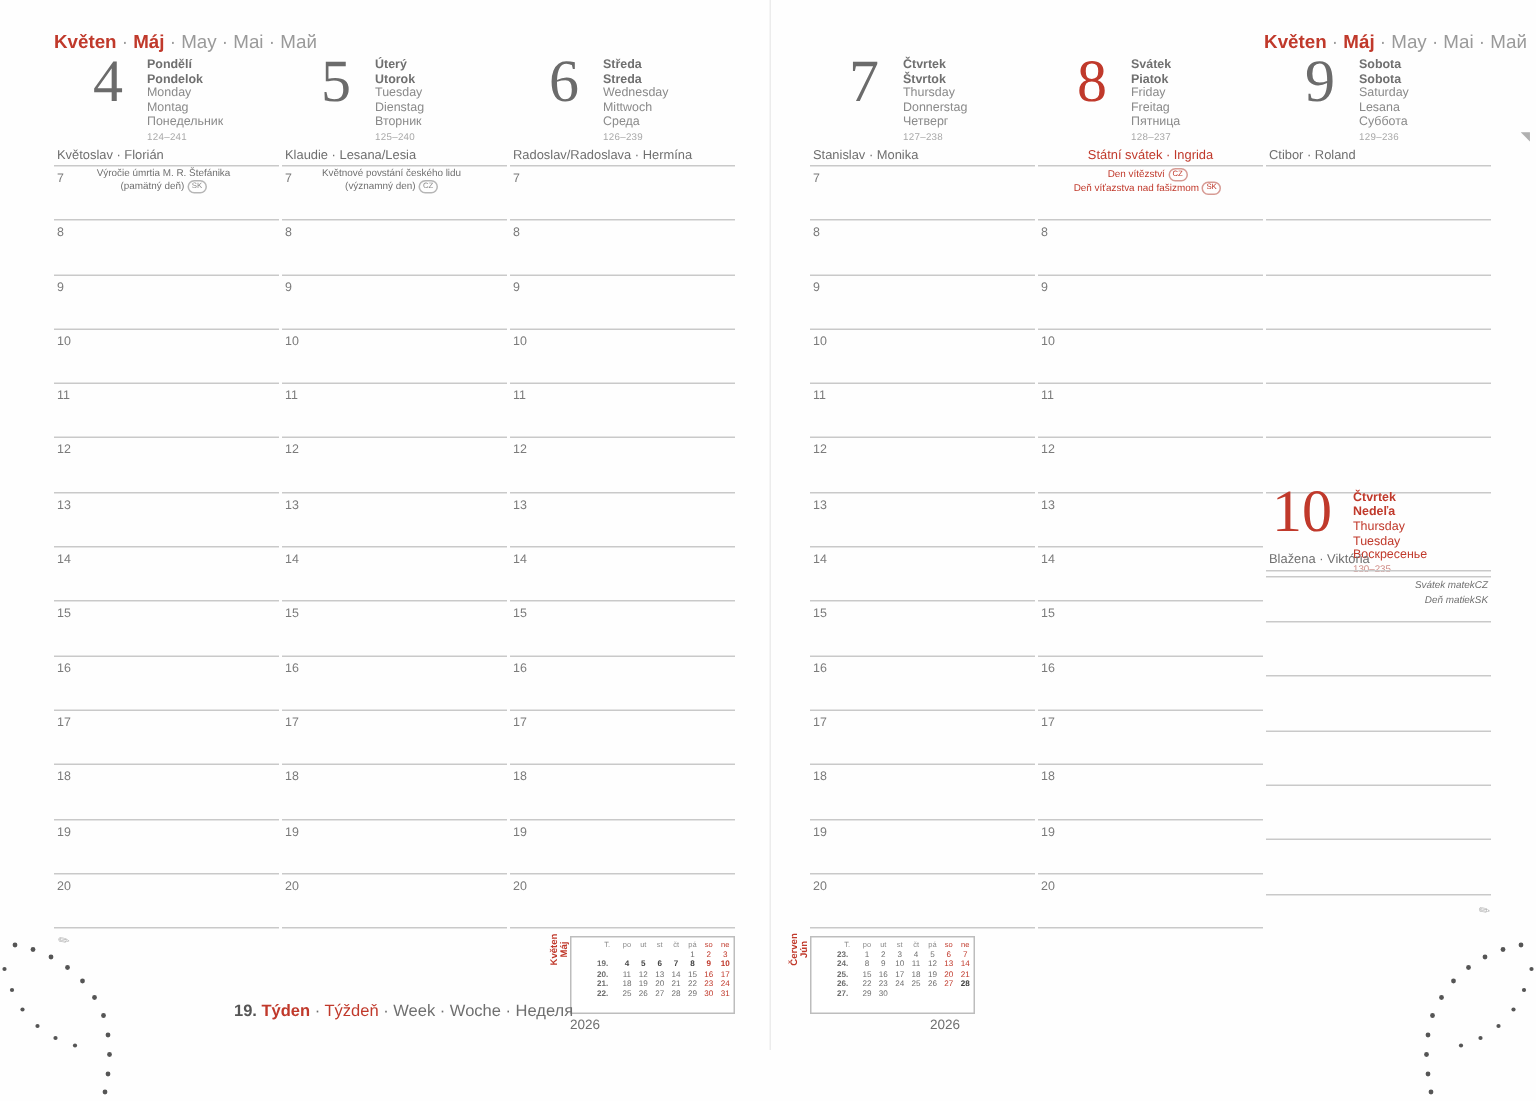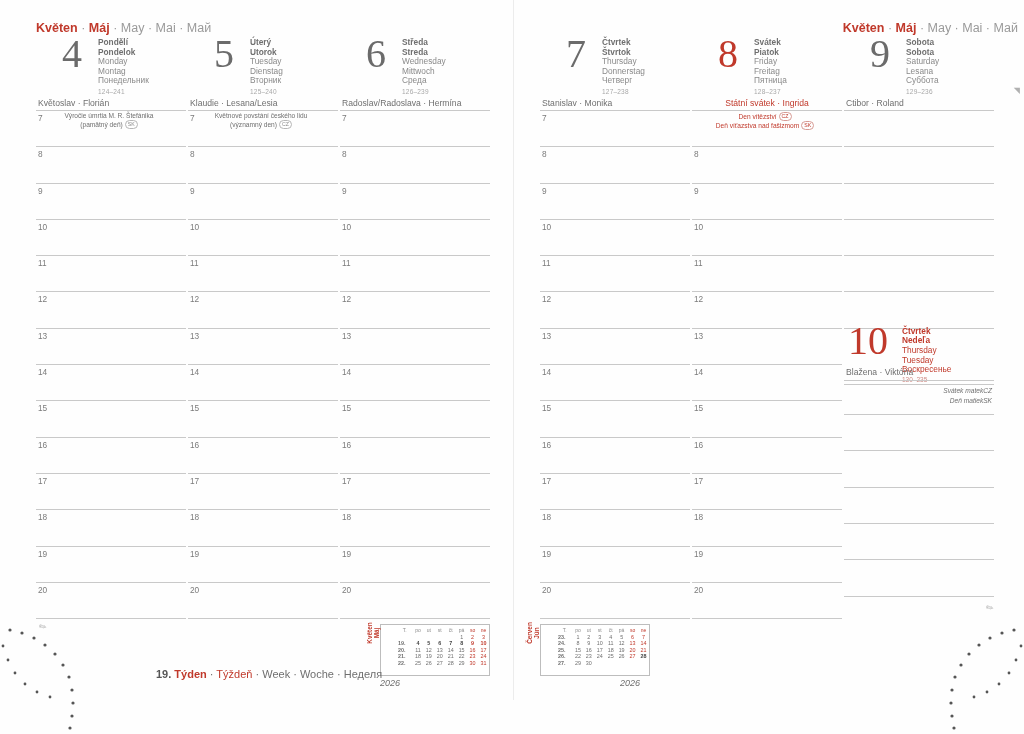--- a/index.html
+++ b/index.html
@@ -223,21 +223,20 @@
   table.mcal th { color: #8c8c8c; font-size: 5px; }
   table.mcal th.we, table.mcal td.we { color: #c0392b; }
   table.mcal td.wk { color: #6f6f6f; font-weight: bold; text-align: left; padding-left: 1px; }
   table.mcal td.b { font-weight: bold; color: #444; }
   table.mcal td.rb { font-weight: bold; color: #c0392b; }
 
   .year {
     position: absolute;
     font-size: 9px;
     color: #6f6f6f;
-    font-style: italic;
   }
 
   
   .weekline {
     position: absolute;
     left: 150px; top: 668px;
     font-size: 11px;
     color: #6f6f6f;
     white-space: nowrap;
   }

